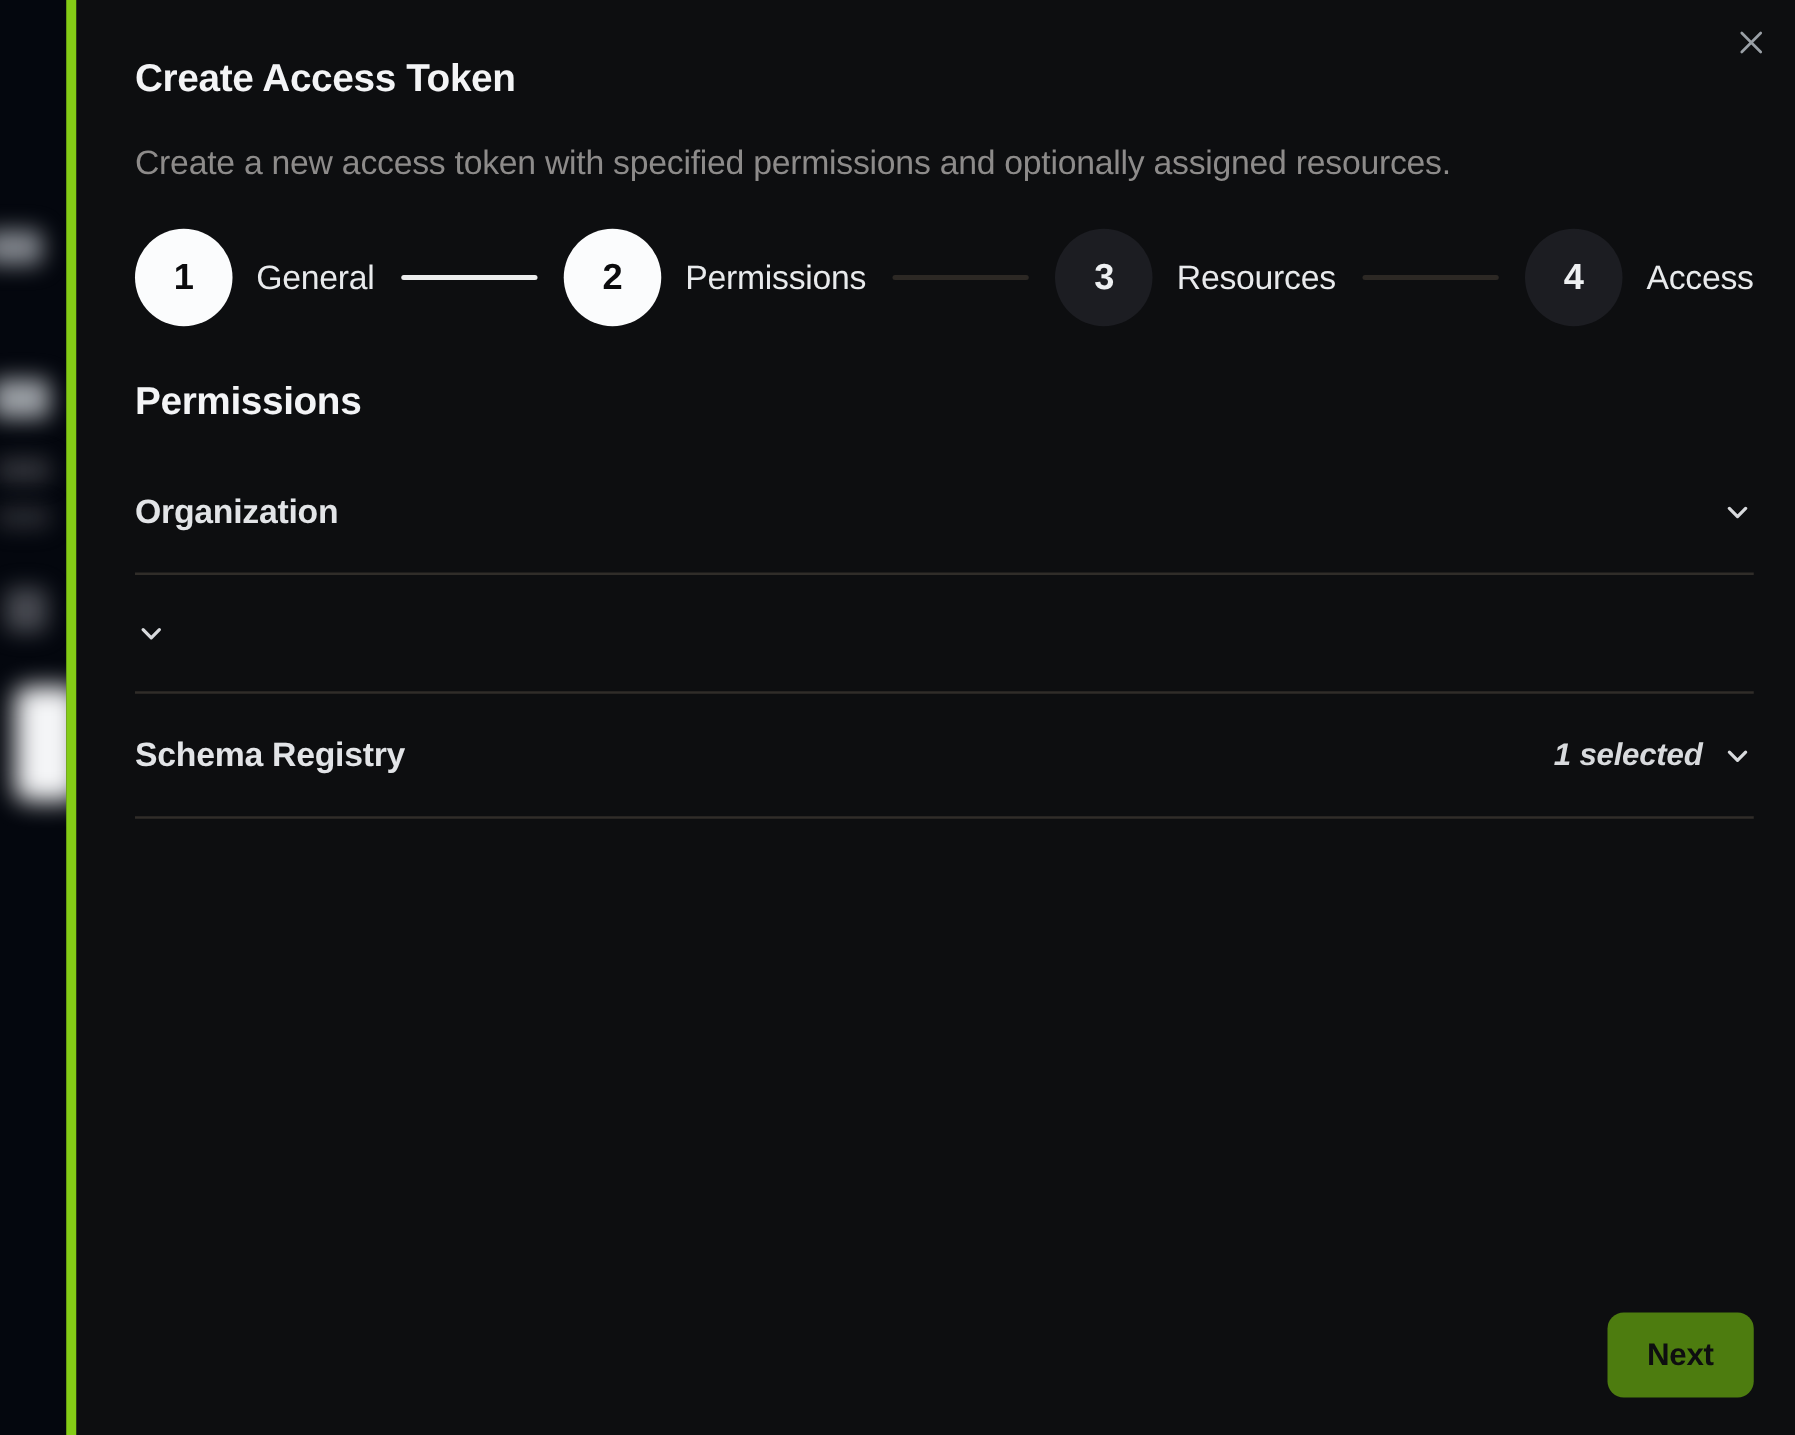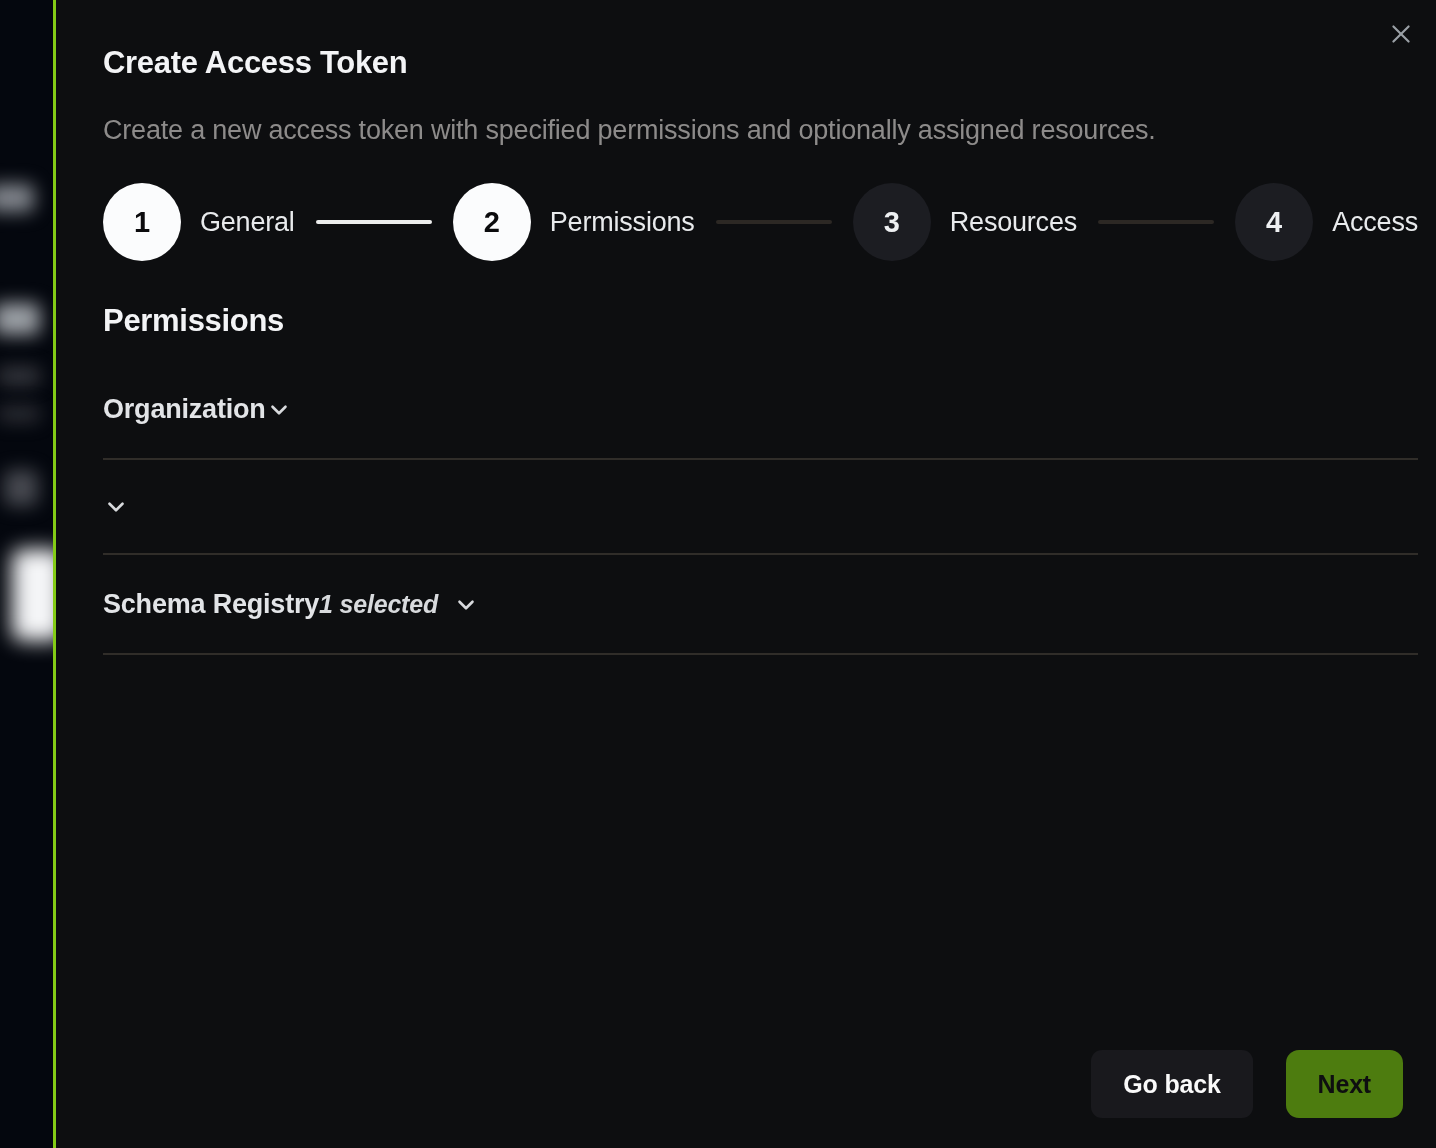--- a/index.html
+++ b/index.html
@@ -23,22 +23,22 @@
   .blob-b { left: -6px;  top: 303px; width: 46px; height: 32px; background: rgba(172,176,182,.9); border-radius: 6px; }
   .blob-c { left: -2px;  top: 367px; width: 42px; height: 18px; background: rgba(105,105,112,.5); border-radius: 5px; }
   .blob-d { left: -2px;  top: 406px; width: 42px; height: 16px; background: rgba(95,95,102,.45); border-radius: 5px; }
   .blob-e { left: 4px;   top: 470px; width: 34px; height: 36px; background: rgba(125,128,134,.55); border-radius: 7px; }
   .blob-f { left: 12px;  top: 549px; width: 52px; height: 92px; background: #f4f5f7; border-radius: 10px; filter: blur(10px); }
 
   
   .modal {
     position: absolute; left: 53px; top: 0; right: 0; bottom: 0;
     background: #0d0e10;
-    border-left: 3px solid #84cc16;
-    padding: 0 18px 0 47px;
+    border-left: 8px solid #84cc16;
+    padding: 0 33px 0 47px;
   }
 
   .close-btn {
     position: absolute; top: 18px; right: 19px;
     width: 32px; height: 32px;
     background: transparent; border: none; cursor: pointer;
     color: #9aa0a6; display: flex; align-items: center; justify-content: center;
   }
   .close-btn svg { width: 26px; height: 26px; display: block; }
 
@@ -81,21 +81,21 @@
 
   
   .section-heading {
     margin-top: 42px;
     font-size: 31px; font-weight: 700; letter-spacing: -0.3px;
     color: #f3f4f6;
   }
 
   .accordion-list { margin-top: 21px; }
   .accordion-row {
-    display: flex; align-items: center; 
+    display: flex; align-items: center; justify-content: space-between;
     padding: 34px 0 33px 0;
     border-bottom: 2px solid #302d29;
     cursor: pointer;
   }
   .accordion-label {
     font-size: 27px; font-weight: 600; letter-spacing: -0.2px;
     color: #e2e4e7;
   }
   .accordion-right { display: flex; align-items: center; gap: 15px; }
   .accordion-badge {
@@ -206,17 +206,16 @@
               <path d="M6 9l6 6 6-6"></path>
             </svg>
         </span>
       </span>
     </div>
 
 
   </div>
 
   <div class="footer">
-    <button class="btn btn-secondary">Go back</button>
     <button class="btn btn-primary">Next</button>
   </div>
 
 </div>
 
 </body></html>

